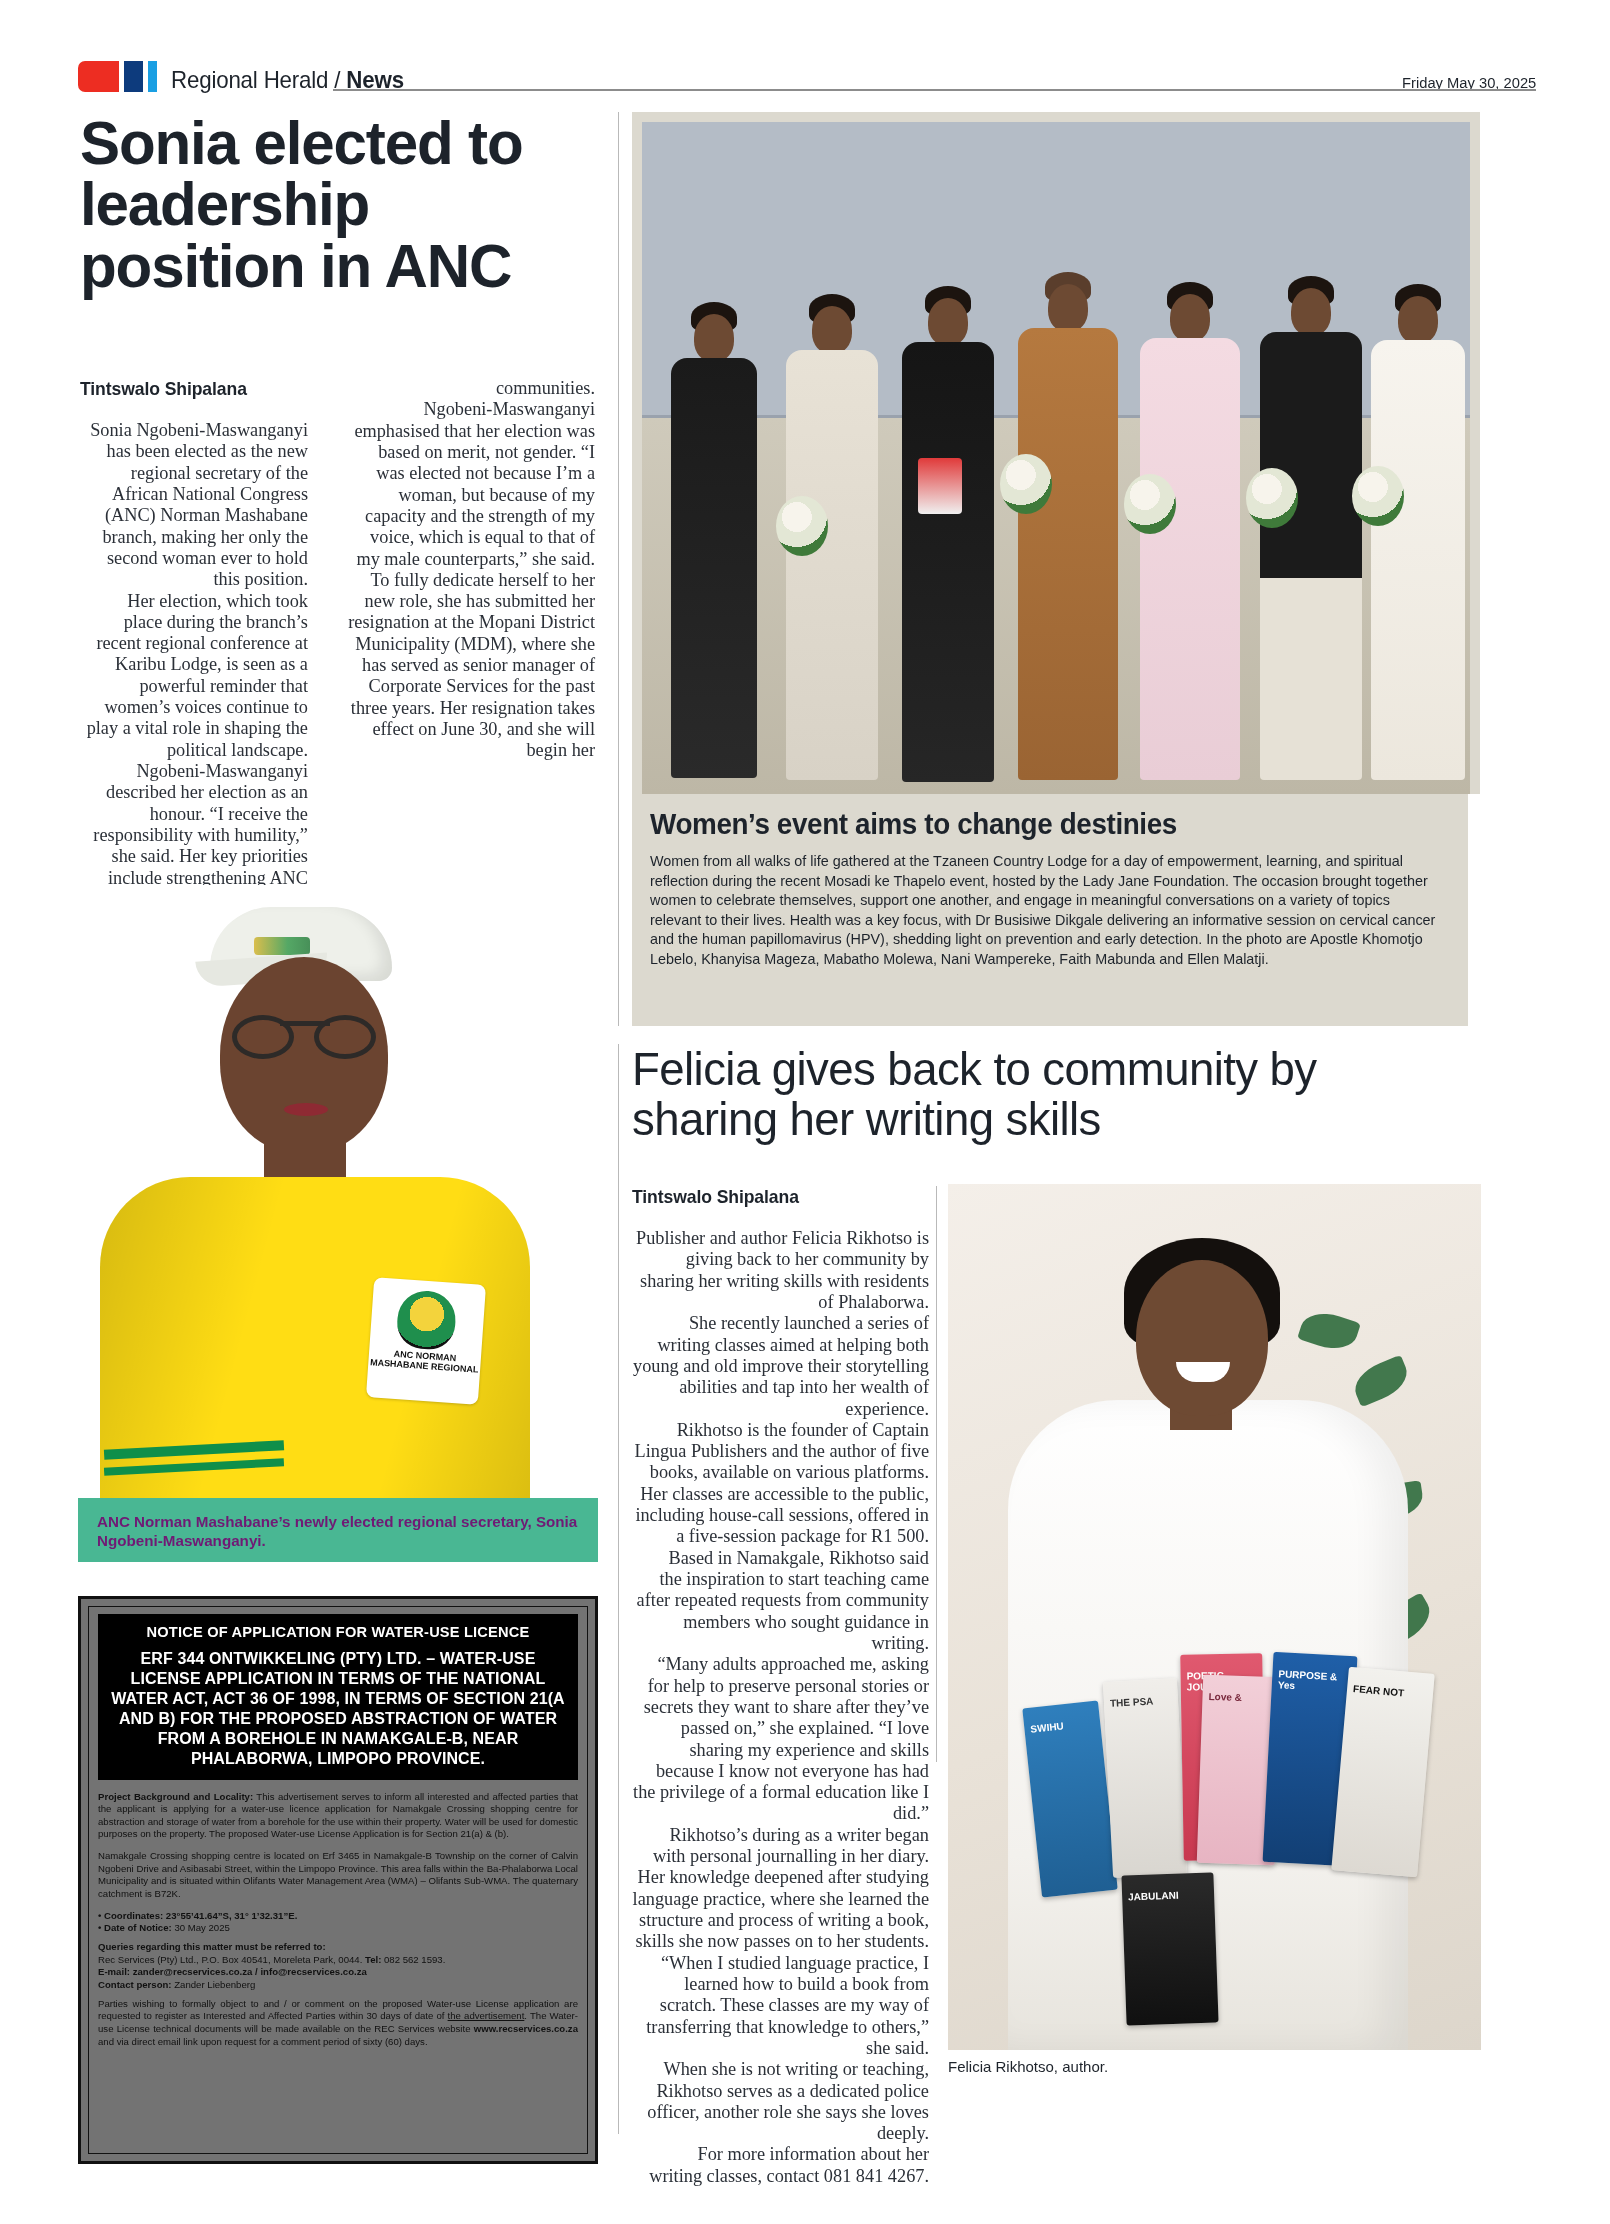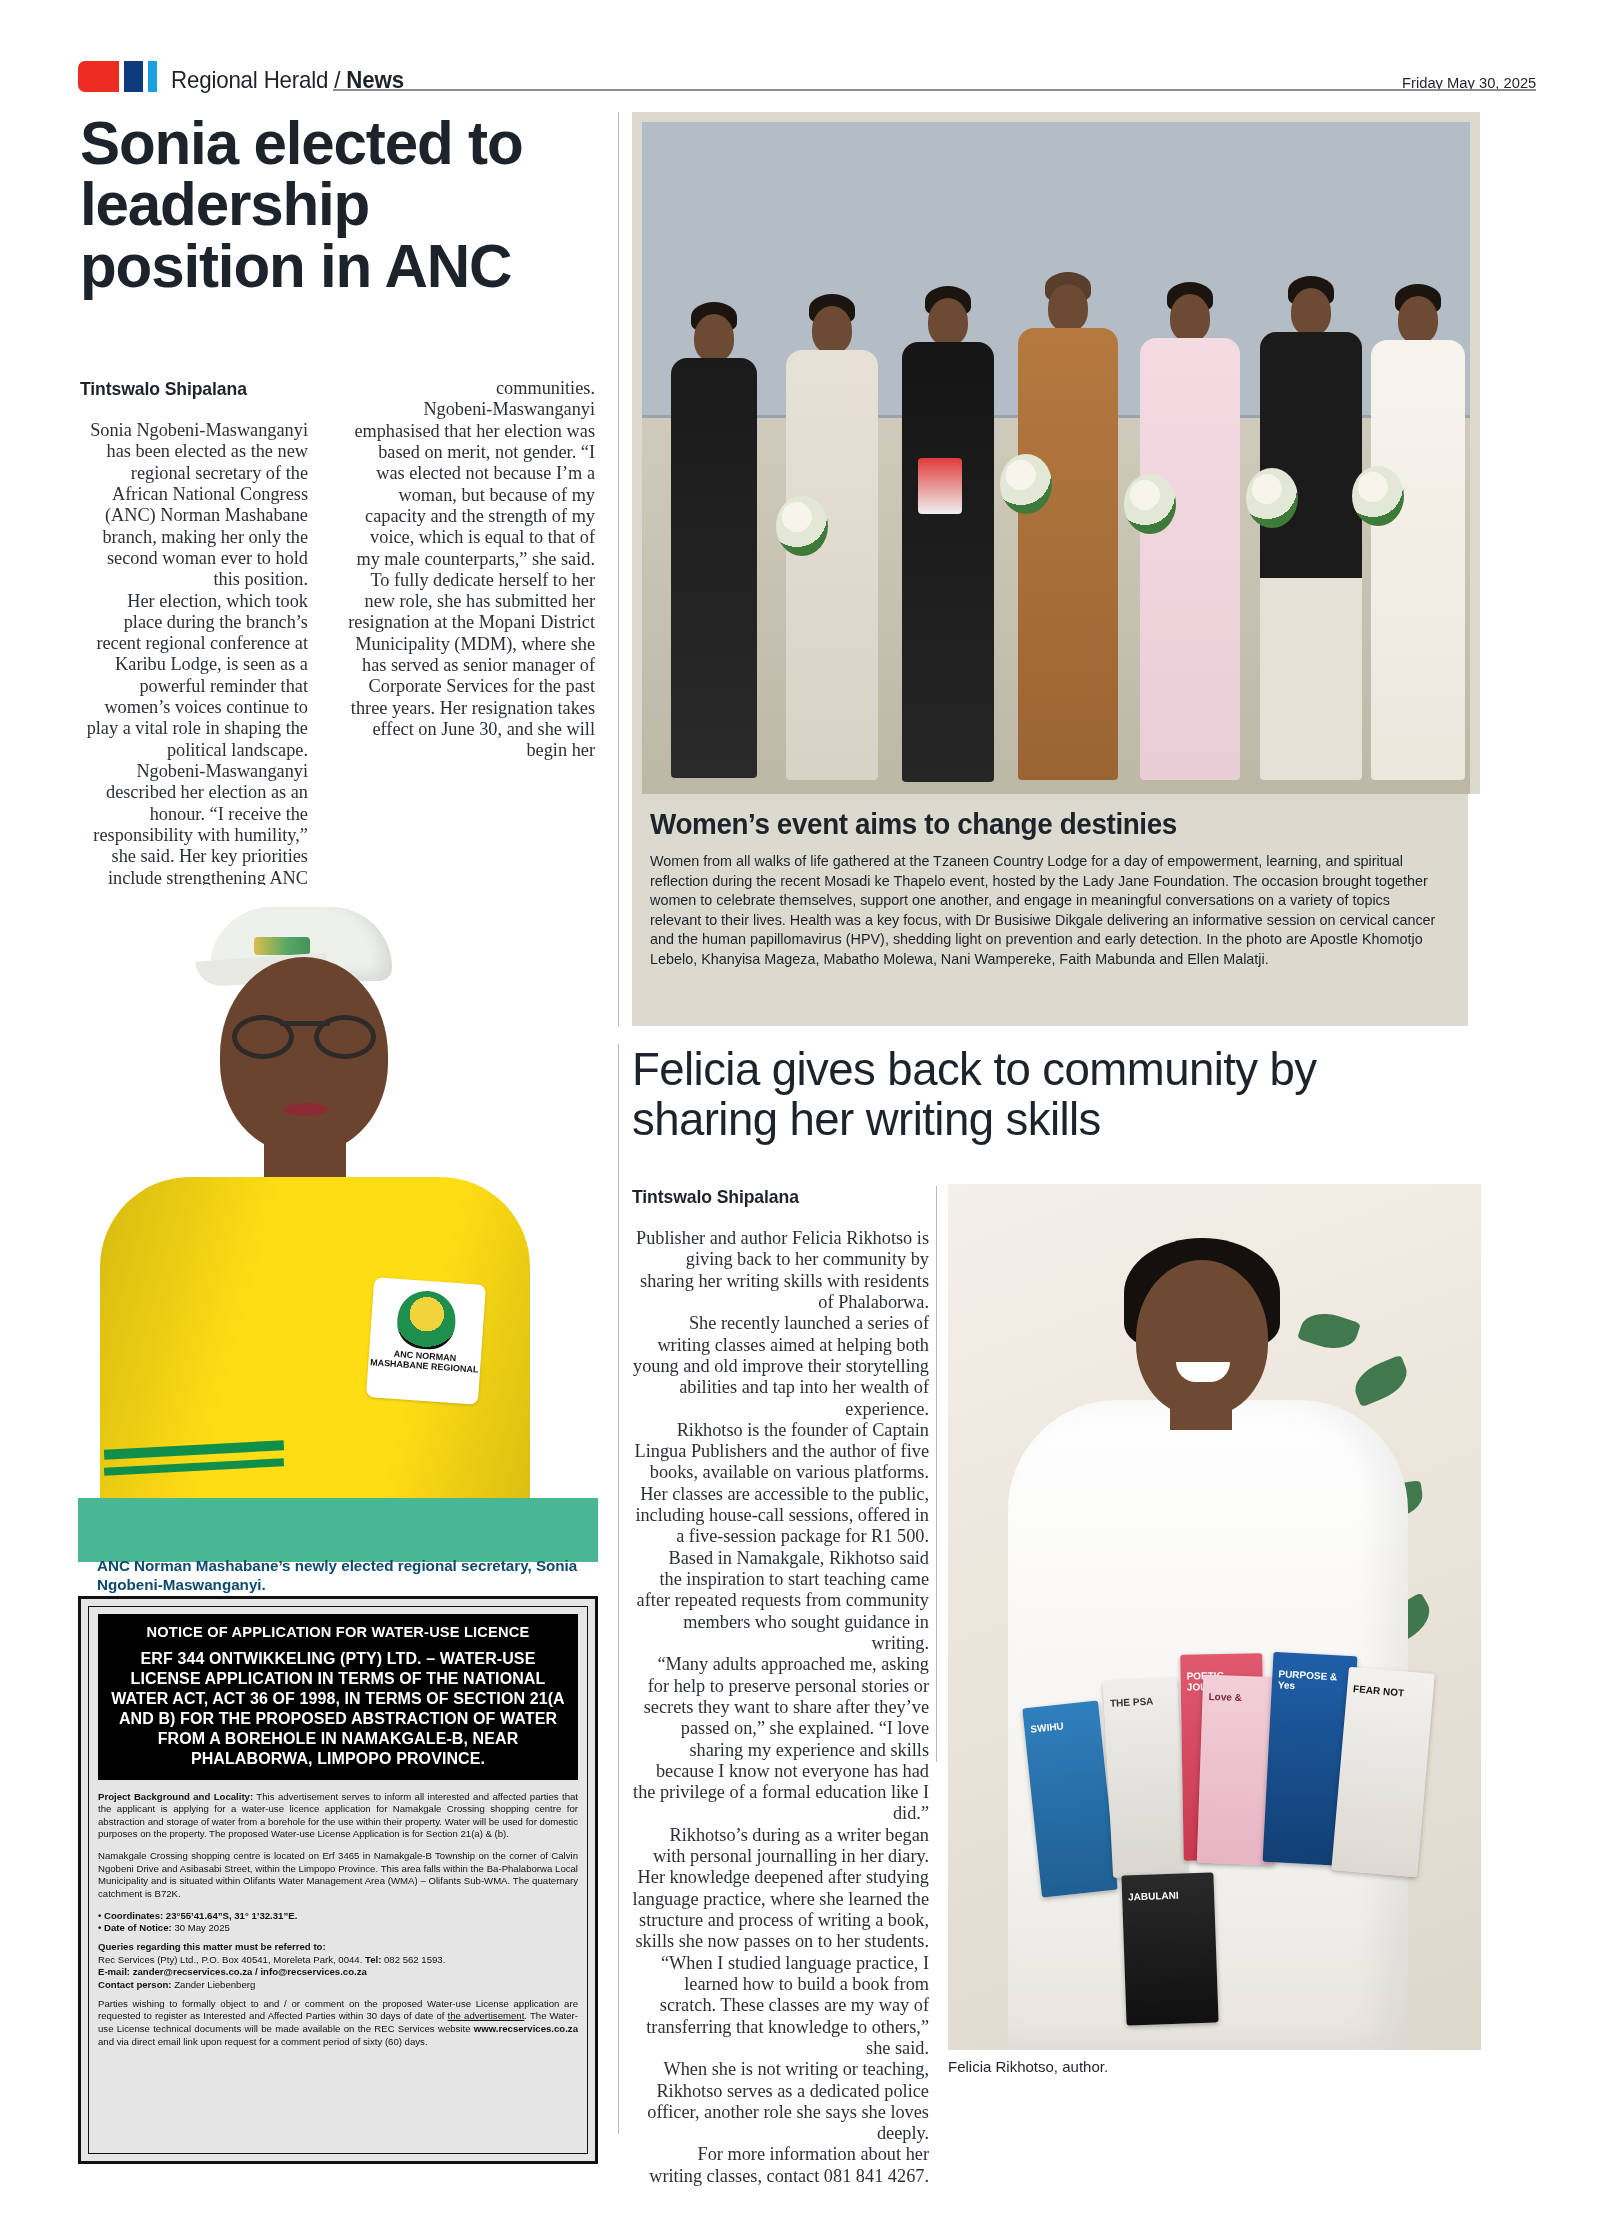--- a/index.html
+++ b/index.html
@@ -142,27 +142,27 @@
     font-size: 9px; font-weight: 700; line-height: 1.15; color:#111;
     font-family:"Liberation Sans",sans-serif;
   }
   .anc-caption {
     position: absolute; left: 78px; top: 1498px; width: 520px; height: 64px;
     background: #49b793;
   }
   .anc-caption .t {
     position:absolute; left: 19px; top: 14px; right: 12px;
     font-family:"Liberation Sans",sans-serif; font-weight: 700; font-size: 15.2px;
-    line-height: 1.25; color:#0c4a6e;margin-top:44px;
+    line-height: 1.25; color:#701a75;
   }
 
   
   .notice {
     position: absolute; left: 78px; top: 1596px; width: 520px; height: 568px;
-    border: 3px solid #111; background: #e5e5e5; padding: 7px;
+    border: 3px solid #111; background: #737373; padding: 7px;
   }
   .notice-inner { border: 1px solid #111; width: 100%; height: 100%; padding: 7px 9px 8px; }
   .notice-black {
     background: #000; color: #fff; padding: 10px 10px 11px;
     text-align: center;
   }
   .notice-black .h1 {
     font-weight: 700; font-size: 14.6px; letter-spacing: .2px; line-height: 1.2;
   }
   .notice-black .h2 {

